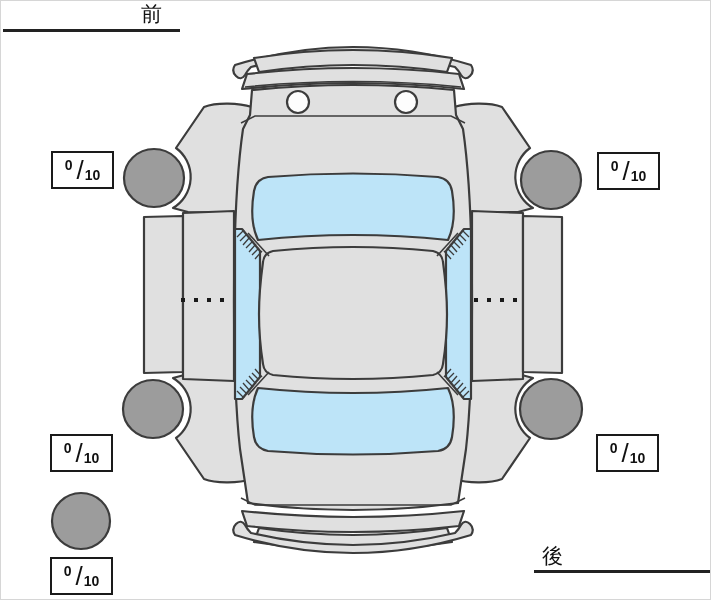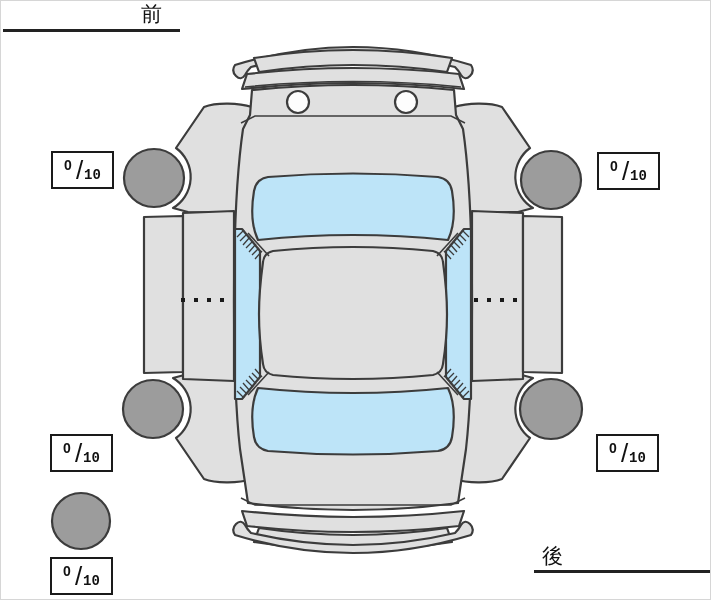--- a/index.html
+++ b/index.html
@@ -18,21 +18,21 @@
   .rule{position:absolute;height:3px;background:#222;}
   .rule-front{left:2px;top:28px;width:177px;}
   .rule-rear{left:533px;top:569px;width:177px;}
   .score-box{
     position:absolute;width:63px;height:38px;box-sizing:border-box;
     background:var(--c-box-bg,#fff);border:2px solid var(--c-line,#111);
     display:flex;align-items:center;justify-content:center;color:#111;
   }
   .score-box .v{font-size:14px;font-weight:bold;transform:translateY(-5px);margin-right:4px;}
   .score-box .s{font-size:26px;font-weight:400;transform:translateY(0px);}
-  .score-box .d{font-size:14px;font-weight:bold;transform:translateY(5px);margin-left:1px;font-family:Liberation Mono, monospace;}
+  .score-box .d{font-size:14px;font-weight:bold;transform:translateY(5px);margin-left:1px;}
   .pos-fl{left:50px;top:150px;}
   .pos-fr{left:596px;top:151px;}
   .pos-rl{left:49px;top:433px;}
   .pos-rr{left:595px;top:433px;}
   .pos-sp{left:49px;top:556px;}
   .body-part{fill:var(--c-body,#e0e0e0);stroke:var(--c-outline,#3c3c3c);stroke-width:2.2;stroke-linejoin:round;}
   .glass{fill:var(--c-window,#bde4f8);stroke:var(--c-outline,#3c3c3c);stroke-width:2.2;stroke-linejoin:round;}
   .tire{fill:var(--c-tire,#9c9c9c);stroke:var(--c-outline,#3c3c3c);stroke-width:2.2;}
   .detail-line{fill:none;stroke:var(--c-outline,#3c3c3c);stroke-width:1.6;}
   .hatch{fill:none;stroke:var(--c-outline,#3c3c3c);stroke-width:1.3;}

